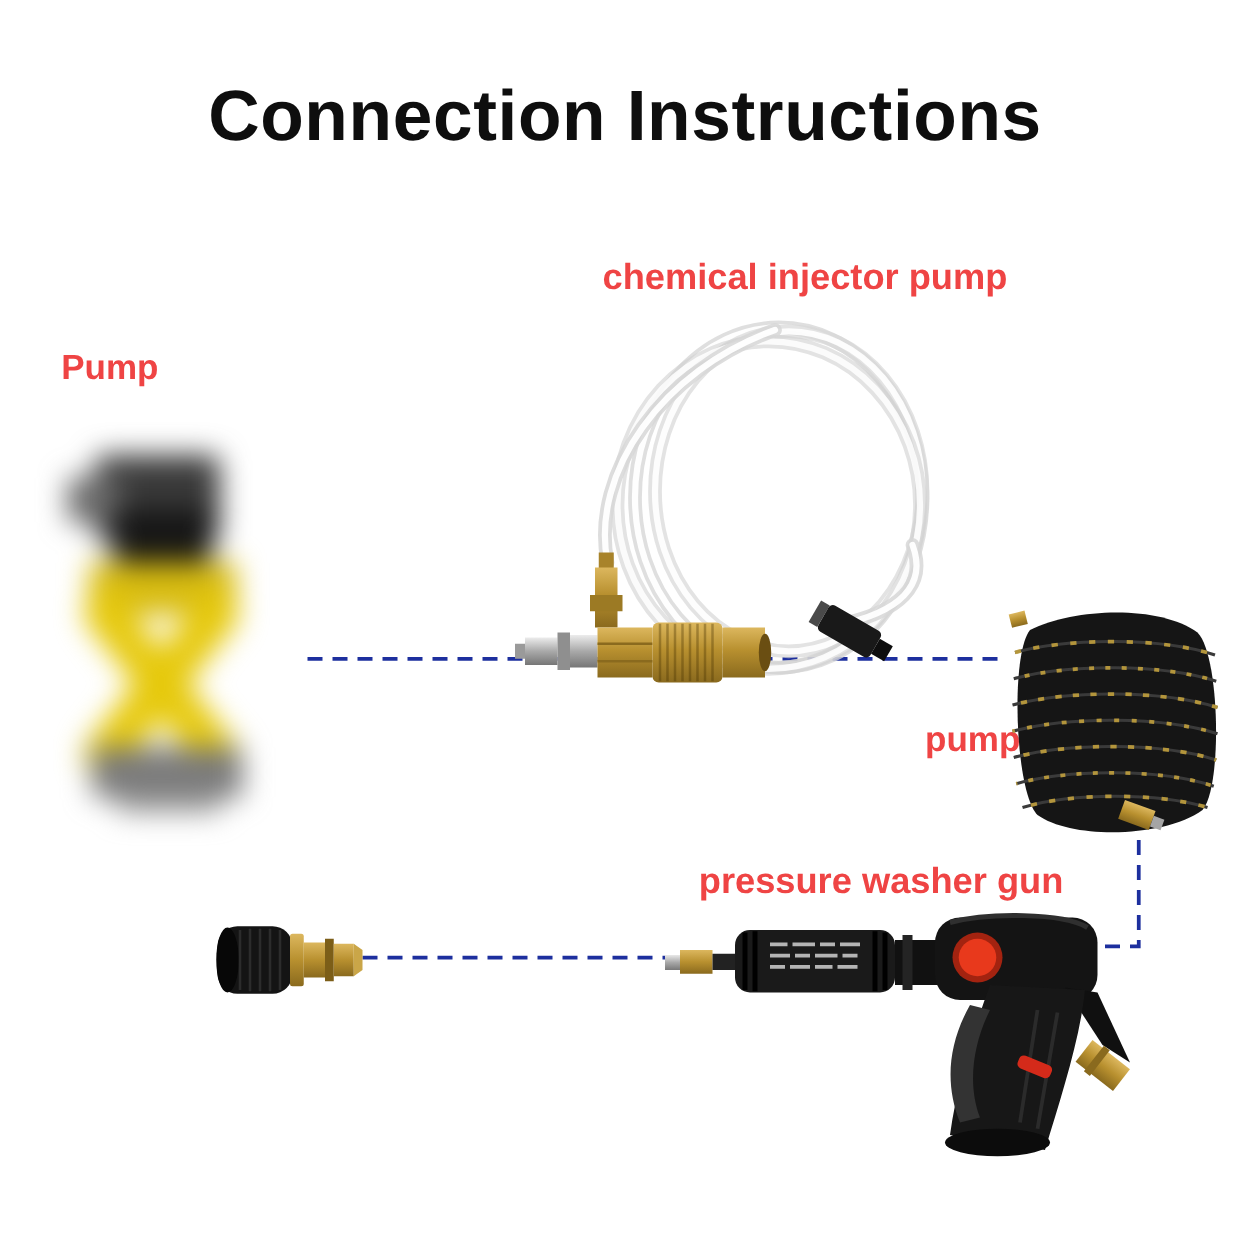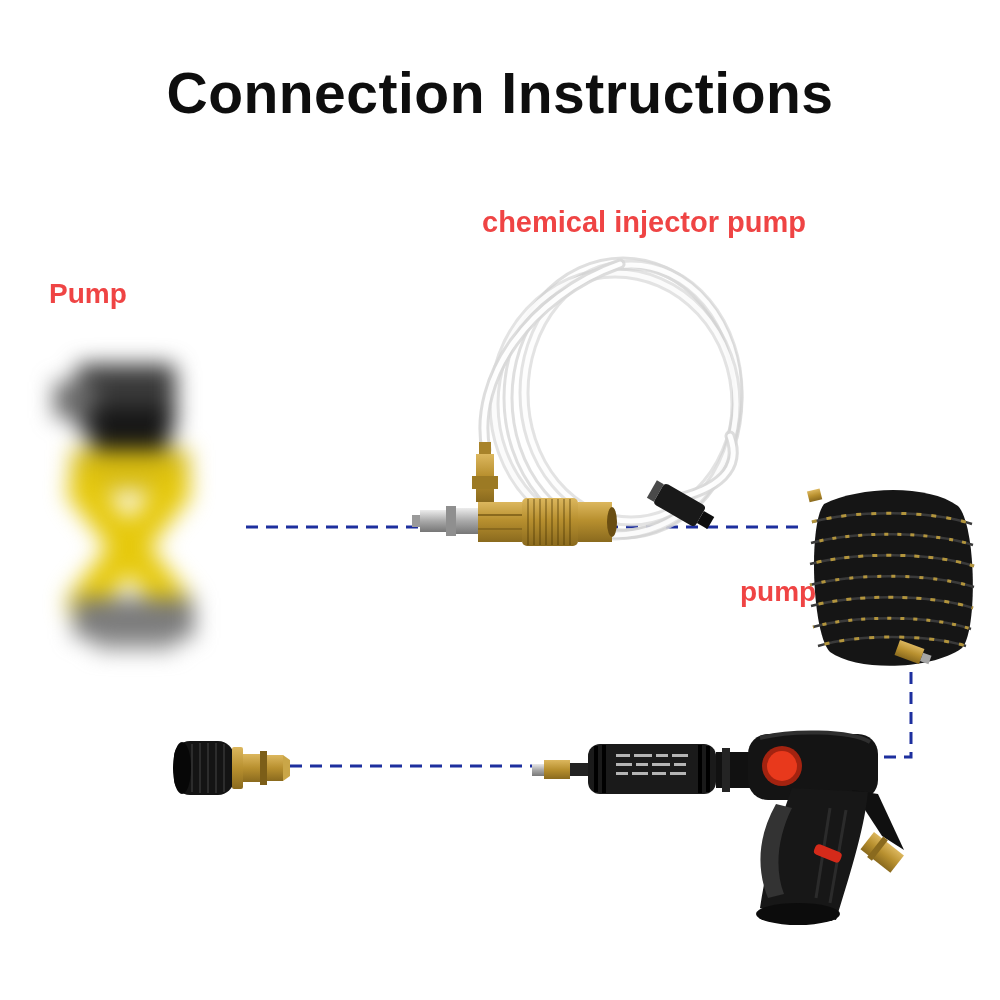--- a/index.html
+++ b/index.html
@@ -27,20 +27,21 @@
     <path class="dash" d="M228,527 H788"></path>
     <path class="dash" d="M893,672 V757 H864"></path>
     <path class="dash" d="M272,766 H518"></path>
   </svg>
 
   <h1 class="title">Connection Instructions</h1>
 
   <div class="lbl" style="left:31px; top:278px;">Pump</div>
   <div class="lbl" style="left:464px; top:206px; font-size:29px;">chemical injector pump</div>
   <div class="lbl" style="left:722px; top:576px;">pump</div>
+  <div class="lbl" style="left:541px; top:689px; font-size:29px;">pressure washer gun</div>
 
   <svg class="img blurred" style="left:18px; top:352px;" width="172" height="310" viewBox="0 0 172 310">
     <rect x="40" y="12" width="100" height="70" rx="8" fill="#3a3a3a"></rect>
     <rect x="18" y="30" width="42" height="36" fill="#6a6a6a"></rect>
     <rect x="55" y="55" width="78" height="52" fill="#161616"></rect>
     <rect x="35" y="98" width="118" height="42" fill="#d8bc10"></rect>
     <g stroke="#e6c90c" stroke-width="34" stroke-linecap="round">
       <line x1="48" y1="138" x2="138" y2="252"></line>
       <line x1="138" y1="138" x2="48" y2="252"></line>
     </g>

